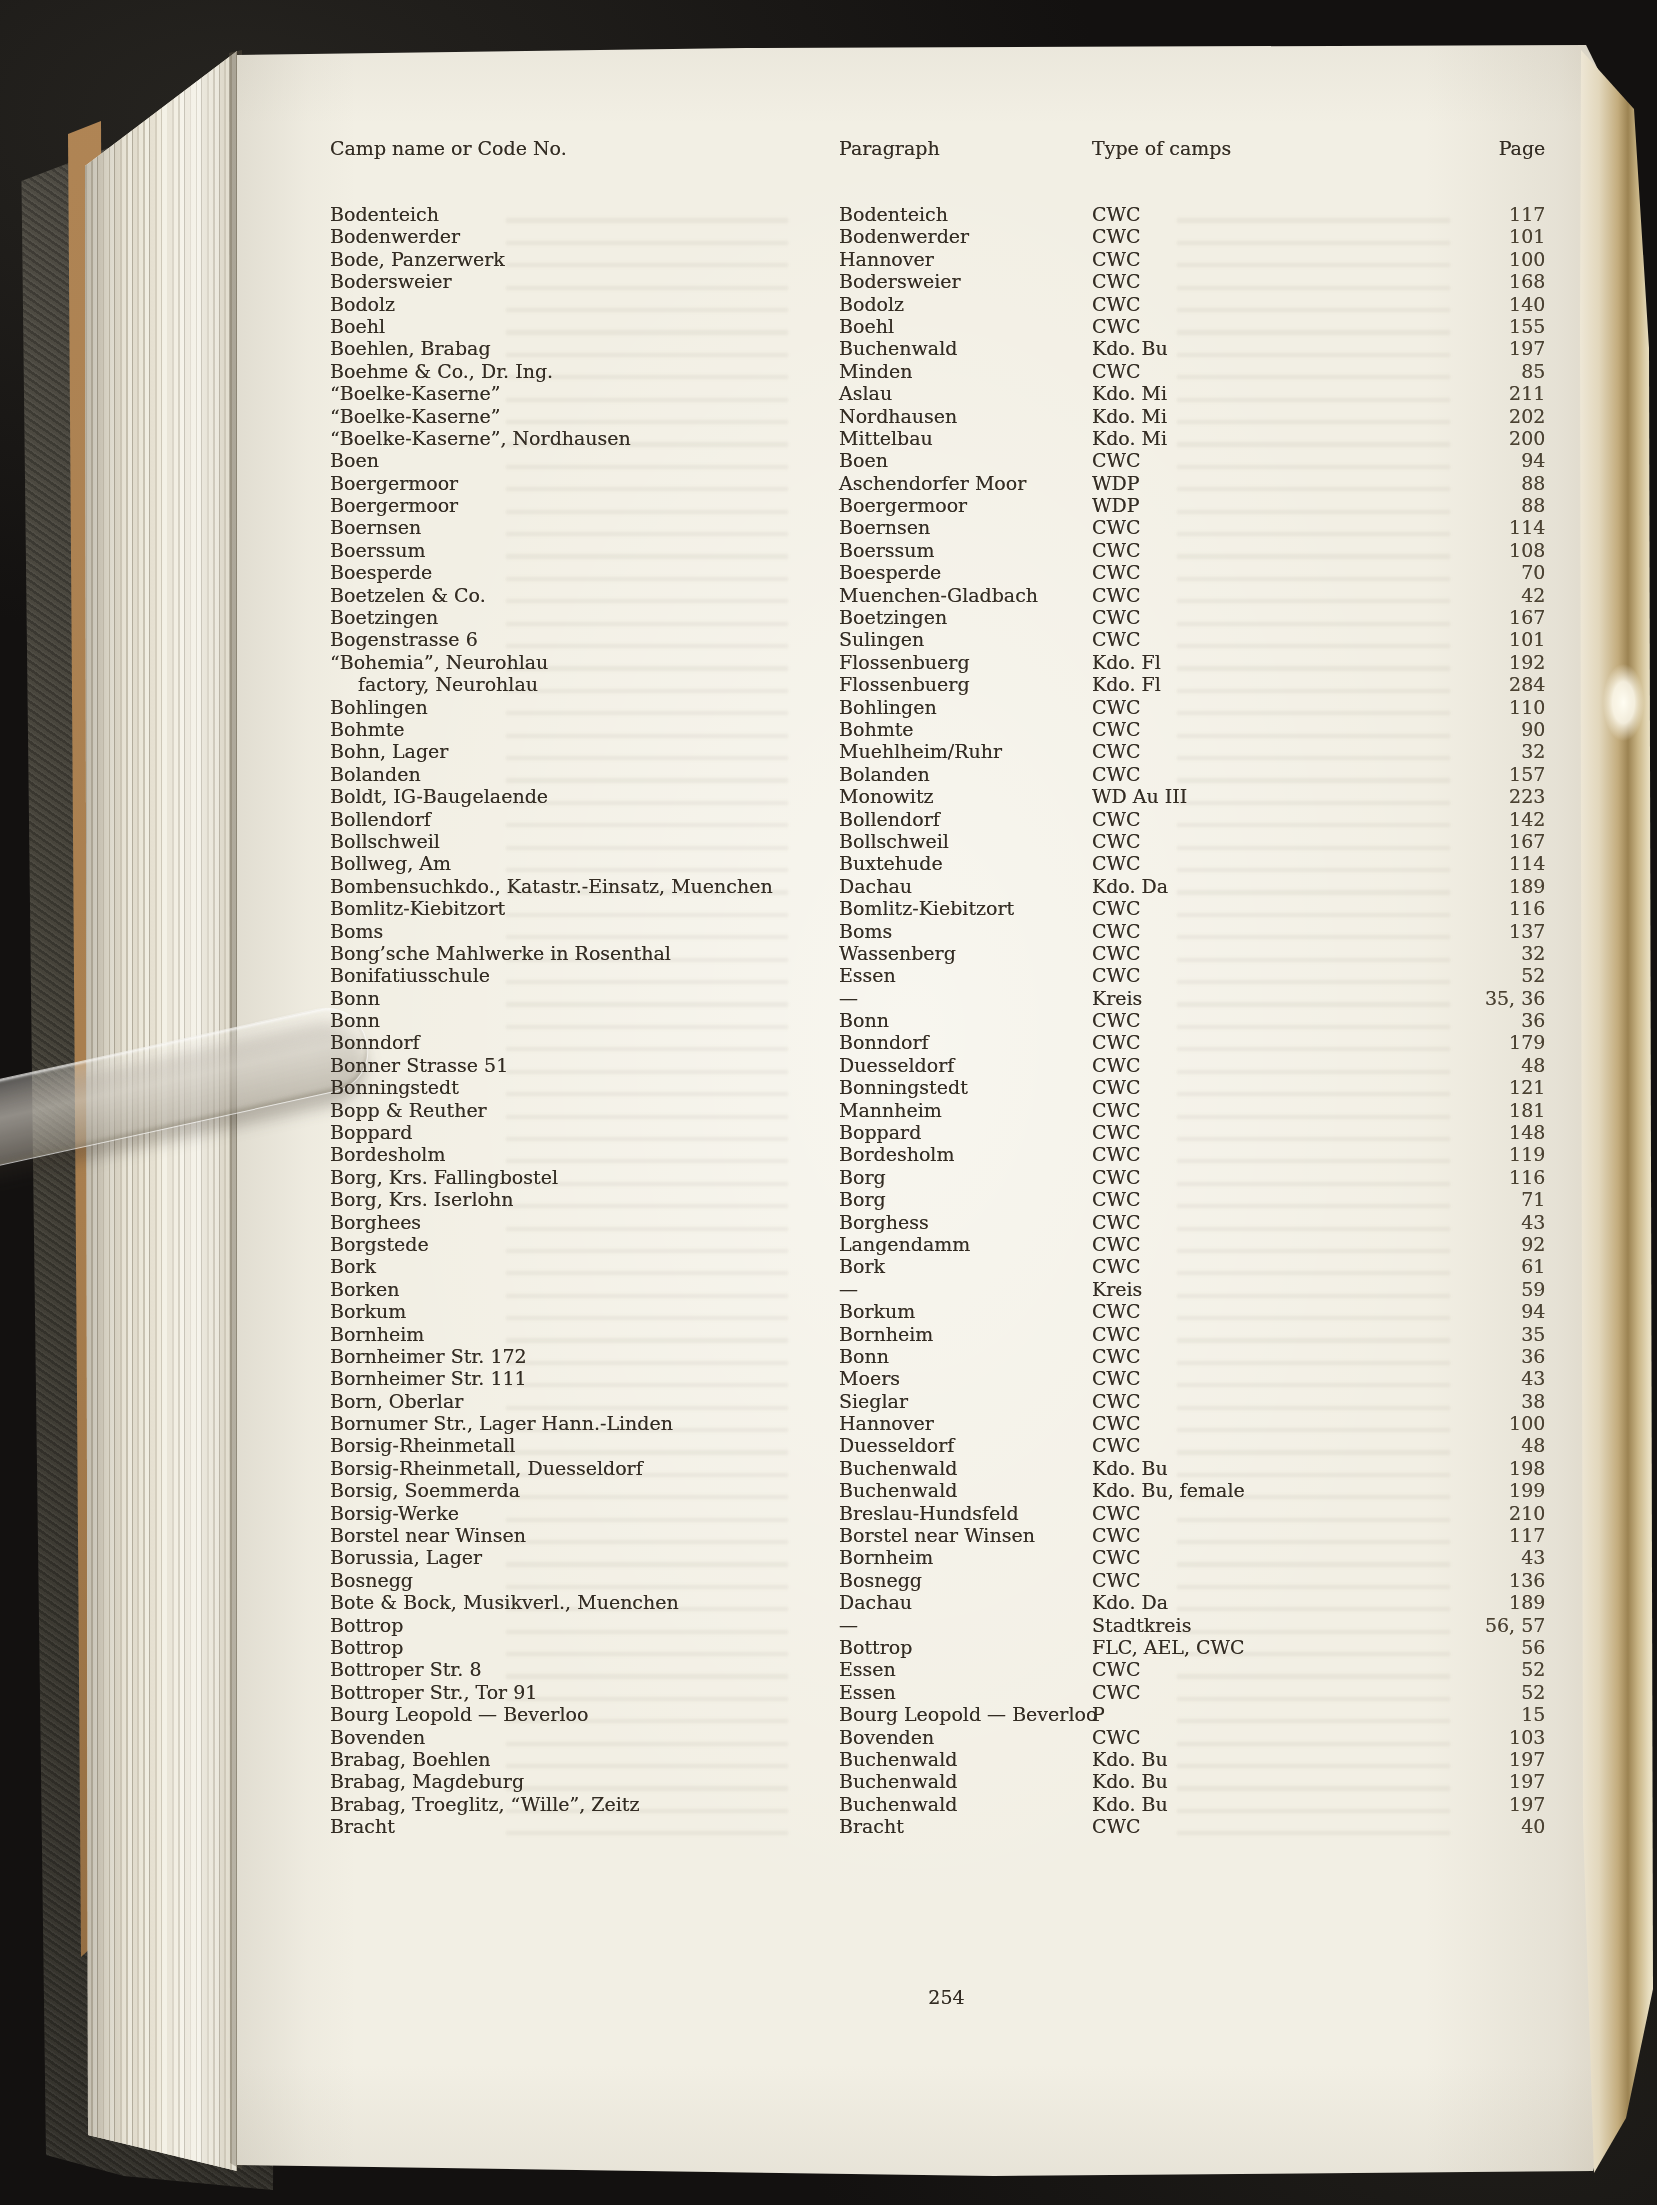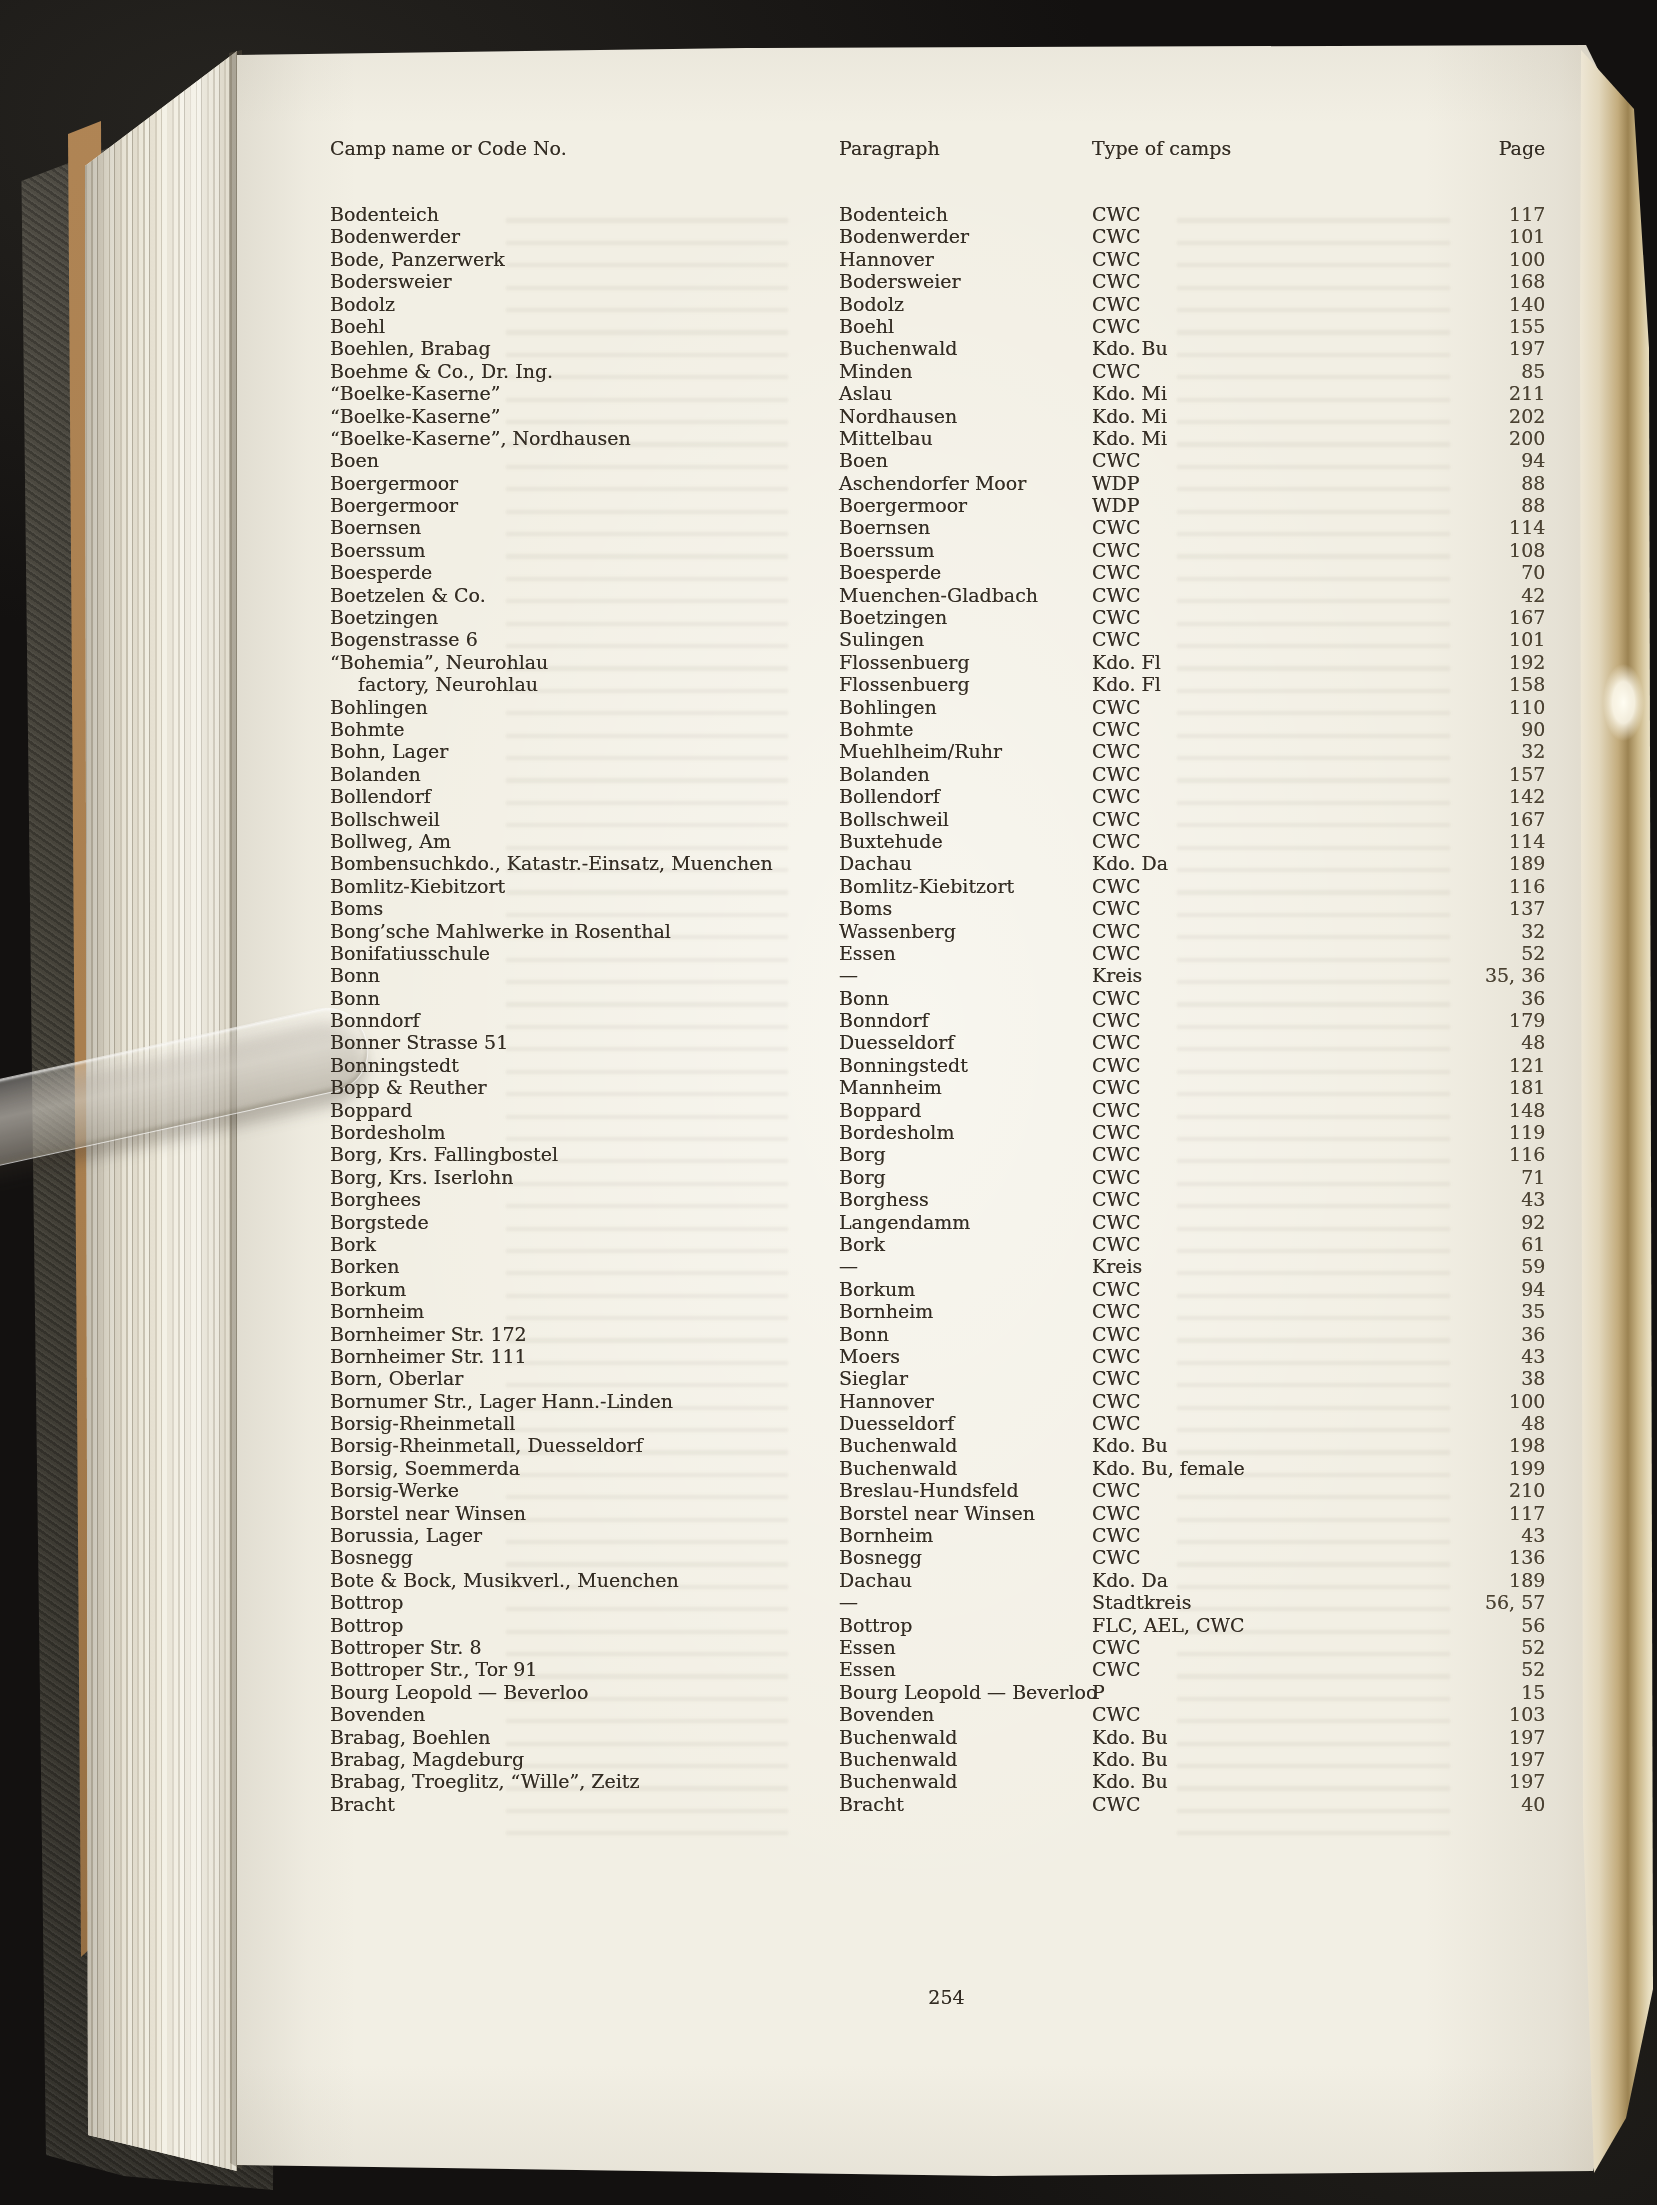--- a/index.html
+++ b/index.html
@@ -243,21 +243,21 @@
       <div class="row">
       <span class="c c-name">“Bohemia”, Neurohlau</span>
       <span class="c c-para">Flossenbuerg</span>
       <span class="c c-type">Kdo. Fl</span>
       <span class="c c-page">192</span>
     </div>
       <div class="row">
       <span class="c c-name indent">factory, Neurohlau</span>
       <span class="c c-para">Flossenbuerg</span>
       <span class="c c-type">Kdo. Fl</span>
-      <span class="c c-page">158</span>
+      <span class="c c-page">284</span>
     </div>
       <div class="row">
       <span class="c c-name">Bohlingen</span>
       <span class="c c-para">Bohlingen</span>
       <span class="c c-type">CWC</span>
       <span class="c c-page">110</span>
     </div>
       <div class="row">
       <span class="c c-name">Bohmte</span>
       <span class="c c-para">Bohmte</span>
@@ -268,20 +268,26 @@
       <span class="c c-name">Bohn, Lager</span>
       <span class="c c-para">Muehlheim/Ruhr</span>
       <span class="c c-type">CWC</span>
       <span class="c c-page">32</span>
     </div>
       <div class="row">
       <span class="c c-name">Bolanden</span>
       <span class="c c-para">Bolanden</span>
       <span class="c c-type">CWC</span>
       <span class="c c-page">157</span>
+    </div>
+      <div class="row">
+      <span class="c c-name">Boldt, IG-Baugelaende</span>
+      <span class="c c-para">Monowitz</span>
+      <span class="c c-type">WD Au III</span>
+      <span class="c c-page">223</span>
     </div>
       <div class="row">
       <span class="c c-name">Bollendorf</span>
       <span class="c c-para">Bollendorf</span>
       <span class="c c-type">CWC</span>
       <span class="c c-page">142</span>
     </div>
       <div class="row">
       <span class="c c-name">Bollschweil</span>
       <span class="c c-para">Bollschweil</span>

